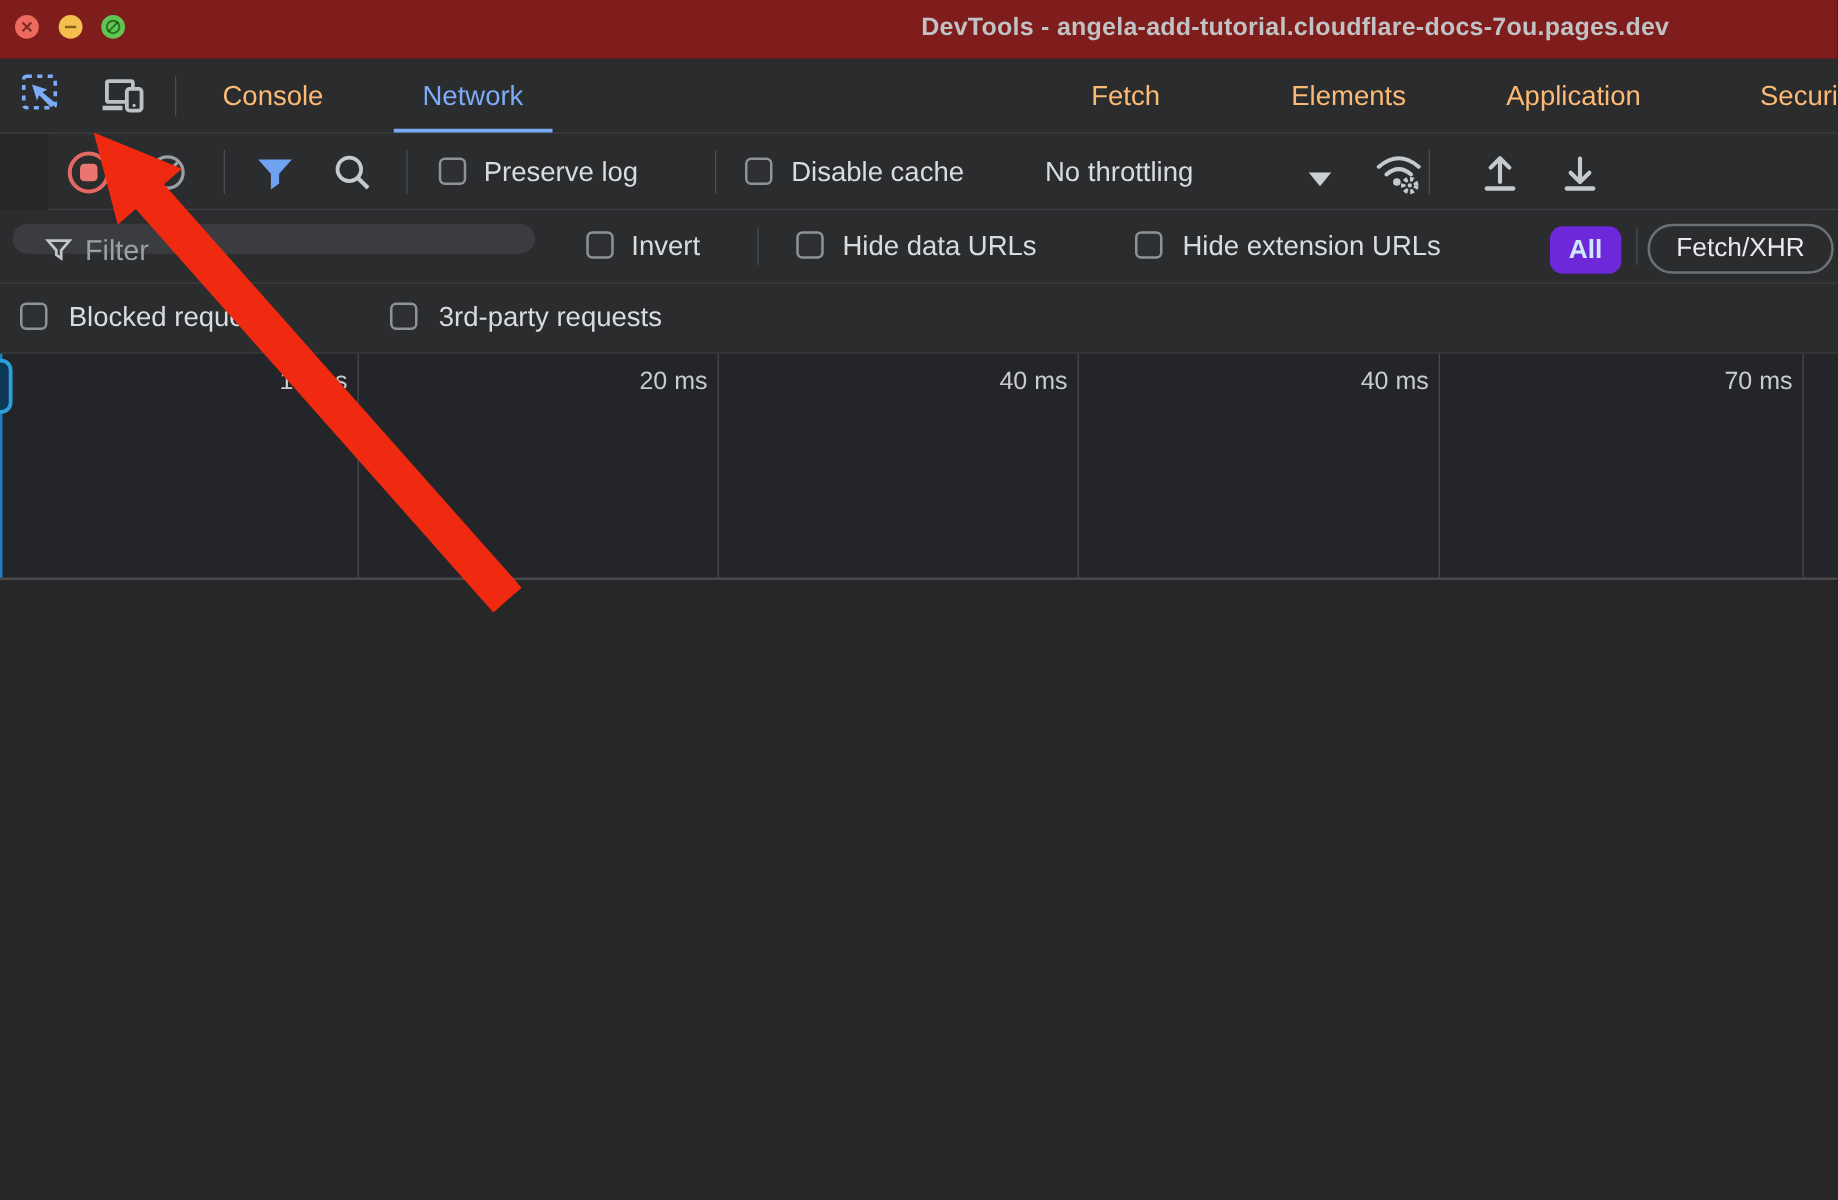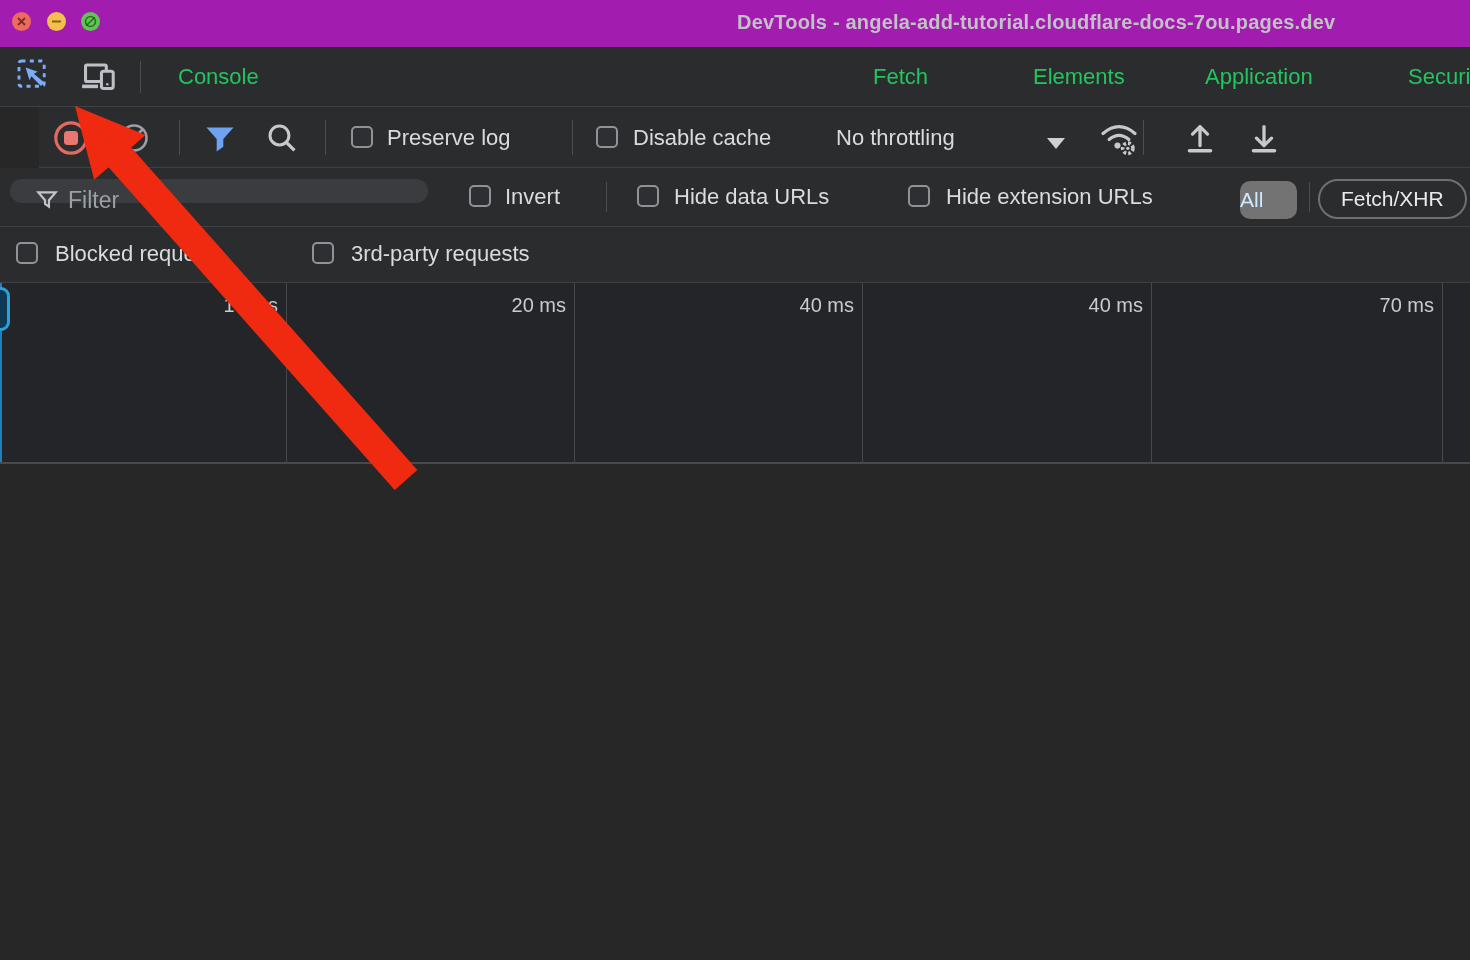--- a/index.html
+++ b/index.html
@@ -6,39 +6,39 @@
   html,body { width:1470px; height:960px; }
   body {
     position:relative; overflow:hidden;
     background:#272728;
     font-family:"Liberation Sans", sans-serif;
     -webkit-font-smoothing:antialiased;
   }
   .abs { position:absolute; }
 
   
-  .titlebar { left:0; top:0; width:1470px; height:47px; background:#a21caf; }
+  .titlebar { left:0; top:0; width:1470px; height:47px; background:#7f1d1d; }
   .tl { position:absolute; top:12px; width:19px; height:19px; border-radius:50%; }
   .tl svg { position:absolute; left:0; top:0; }
   .win-title {
     position:absolute; left:737px; top:11px; white-space:nowrap;
     font-size:20px; font-weight:700; color:#c0c2c4; letter-spacing:.2px;
   }
 
   
   .row { left:0; width:1470px; background:#2b2c2e; border-bottom:1px solid #3e4043; }
   .tabbar   { top:47px;  height:60px; }
   .toolbar  { top:107px; height:61px;margin-left:39px; }
   .filters  { top:168px; height:59px; }
   .filters2 { top:227px; height:56px; }
 
   
   .tab {
     position:absolute; top:0; height:59px; line-height:59px;
-    padding:0 23px; font-size:22px; color:#22c55e; white-space:nowrap; cursor:default;
+    padding:0 23px; font-size:22px; color:#fdba74; white-space:nowrap; cursor:default;
   }
   .tab.active { color:#7cacf8; border-bottom:3px solid #7cacf8; }
   .vsep { position:absolute; width:1px; background:#4b4d50; }
 
   
   .cb {
     position:absolute; width:22px; height:22px; border:2px solid #8f9397;
     border-radius:5px; background:#2e2f32;
   }
   .lbl { position:absolute; font-size:22px; color:#d9dcdf; white-space:nowrap; }
@@ -50,22 +50,22 @@
   }
   .filter-pill input {
     position:absolute; left:58px; top:0; width:340px; height:42px;
     background:transparent; border:none; outline:none;
     font-family:"Liberation Sans",sans-serif; font-size:23px; color:#d9dcdf;
   }
   .filter-pill input::placeholder { color:#9aa0a6; }
 
   .chip-all {
     position:absolute; left:1240px; top:13px; width:57px; height:38px;
-    border-radius:10px; background:#737373; color:#cfe9ff;
-    font-size:21px; font-weight:400; text-align:left; line-height:38px;
+    border-radius:10px; background:#6d28d9; color:#cfe9ff;
+    font-size:21px; font-weight:700; text-align:center; line-height:38px;
   }
   .chip-fetch {
     position:absolute; left:1318px; top:11px; height:40px; padding:0 21px;
     border:2px solid #6d7074; border-radius:20px; color:#e8eaed;
     font-size:21px; line-height:36px; white-space:nowrap;
   }
 
   
   .throttle { position:absolute; left:797px; top:18px; font-size:22px; color:#d9dcdf; white-space:nowrap; }
   .caret {
@@ -121,20 +121,21 @@
     <svg width="36" height="36" viewBox="0 0 26 26">
       <rect x="4" y="5" width="15" height="12" rx="1" fill="none" stroke="#bdc1c6" stroke-width="2.2"></rect>
       <path d="M1.5 20.5 H13" stroke="#bdc1c6" stroke-width="2.6"></path>
       <rect x="15.5" y="9.5" width="8.5" height="12.5" rx="1.6" fill="#2b2c2e" stroke="#bdc1c6" stroke-width="2.2"></rect>
       <circle cx="19.7" cy="19" r="0.9" fill="#bdc1c6"></circle>
     </svg>
   </span>
   <span class="vsep" style="left:140px;top:14px;height:32px"></span>
 
   <span class="tab" style="left:155px">Console</span>
+  <span class="tab active" style="left:315px">Network</span>
   <span class="tab" style="left:850px">Fetch</span>
   <span class="tab" style="left:1010px">Elements</span>
   <span class="tab" style="left:1182px">Application</span>
   <span class="tab" style="left:1385px">Security</span>
 </div>
 
 <div class="abs row toolbar">
   <span class="iconbtn" style="left:14px;top:13px">
     <svg width="36" height="36" viewBox="0 0 36 36">
       <circle cx="18" cy="18" r="15.2" fill="none" stroke="#e46962" stroke-width="3.2"></circle>

